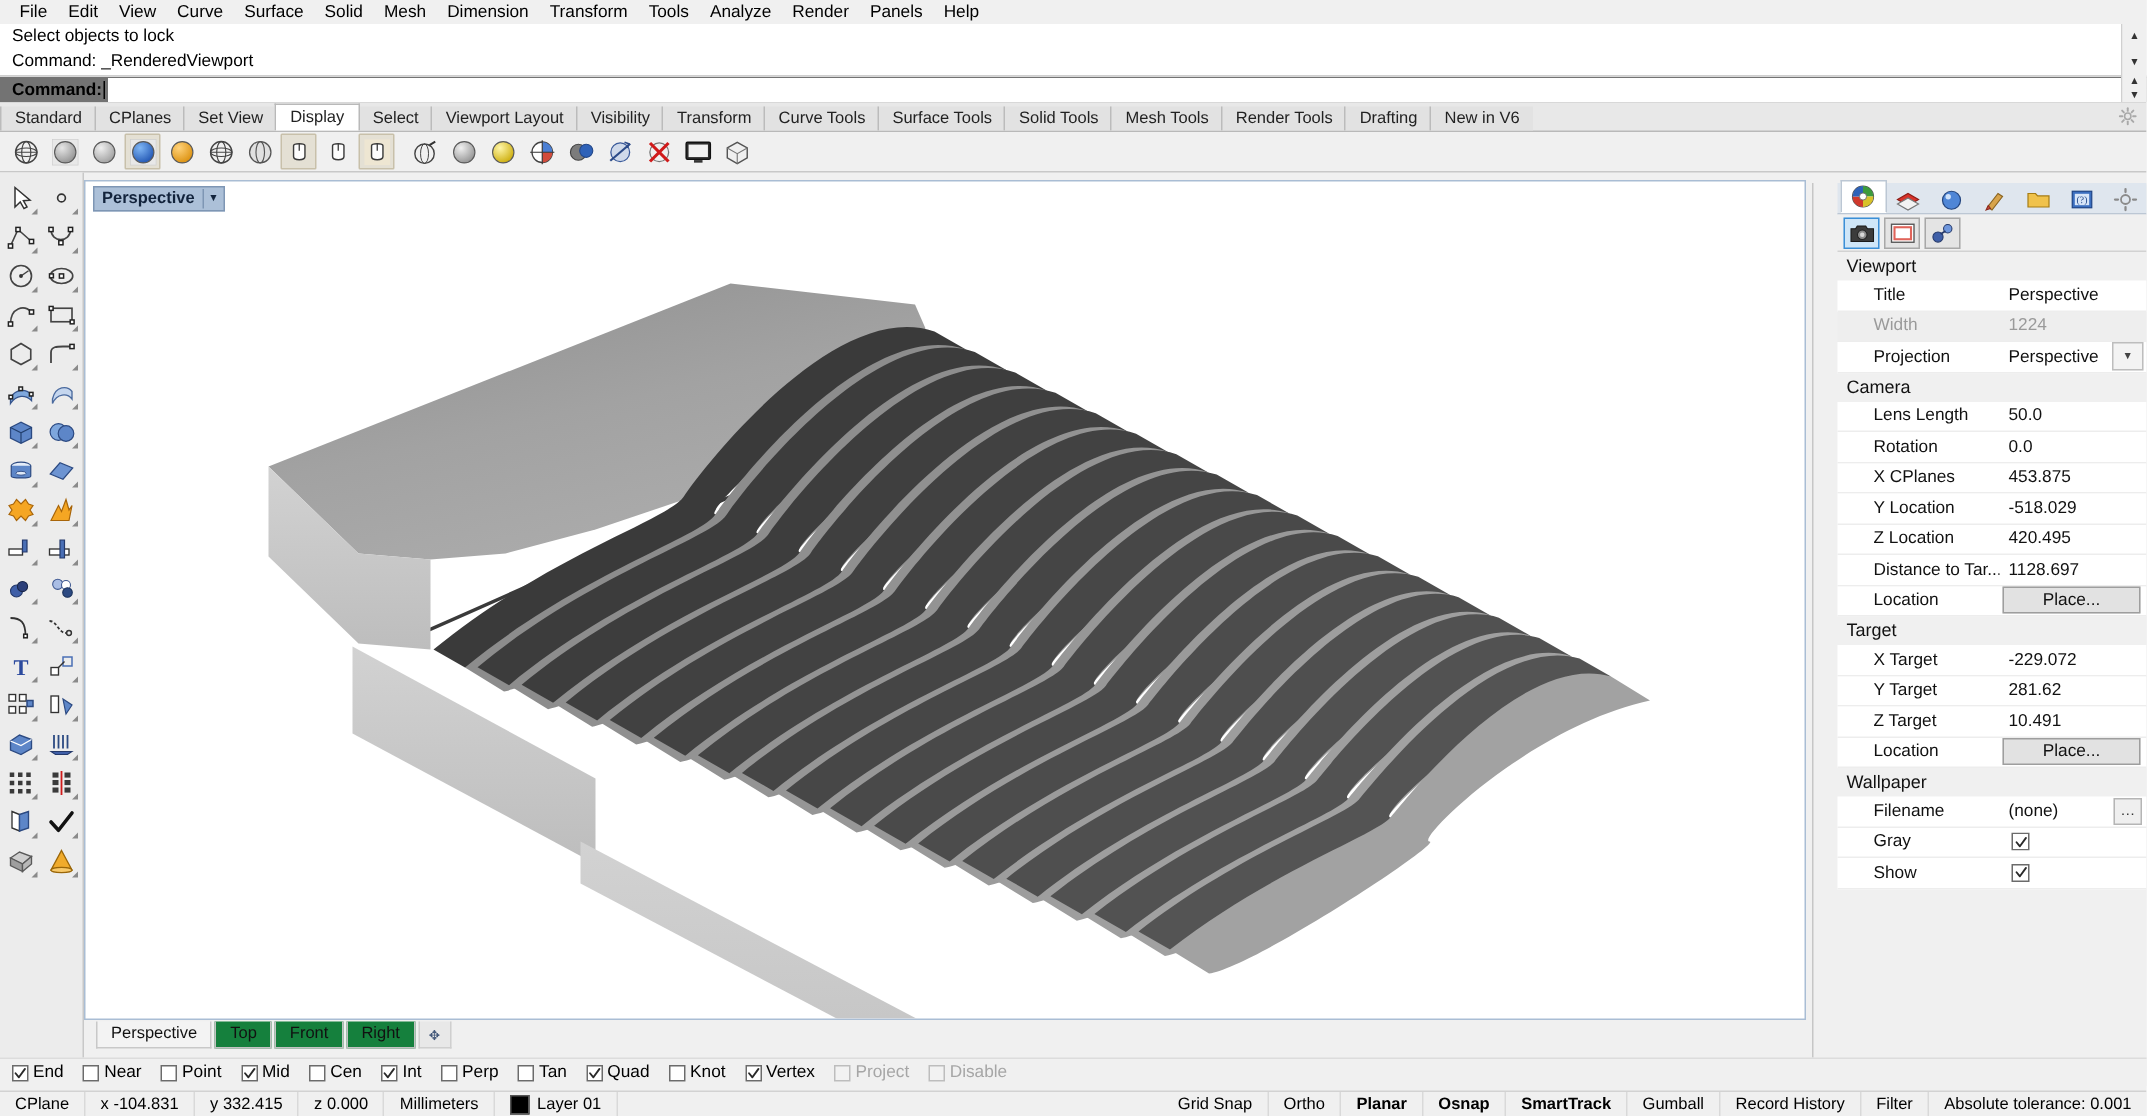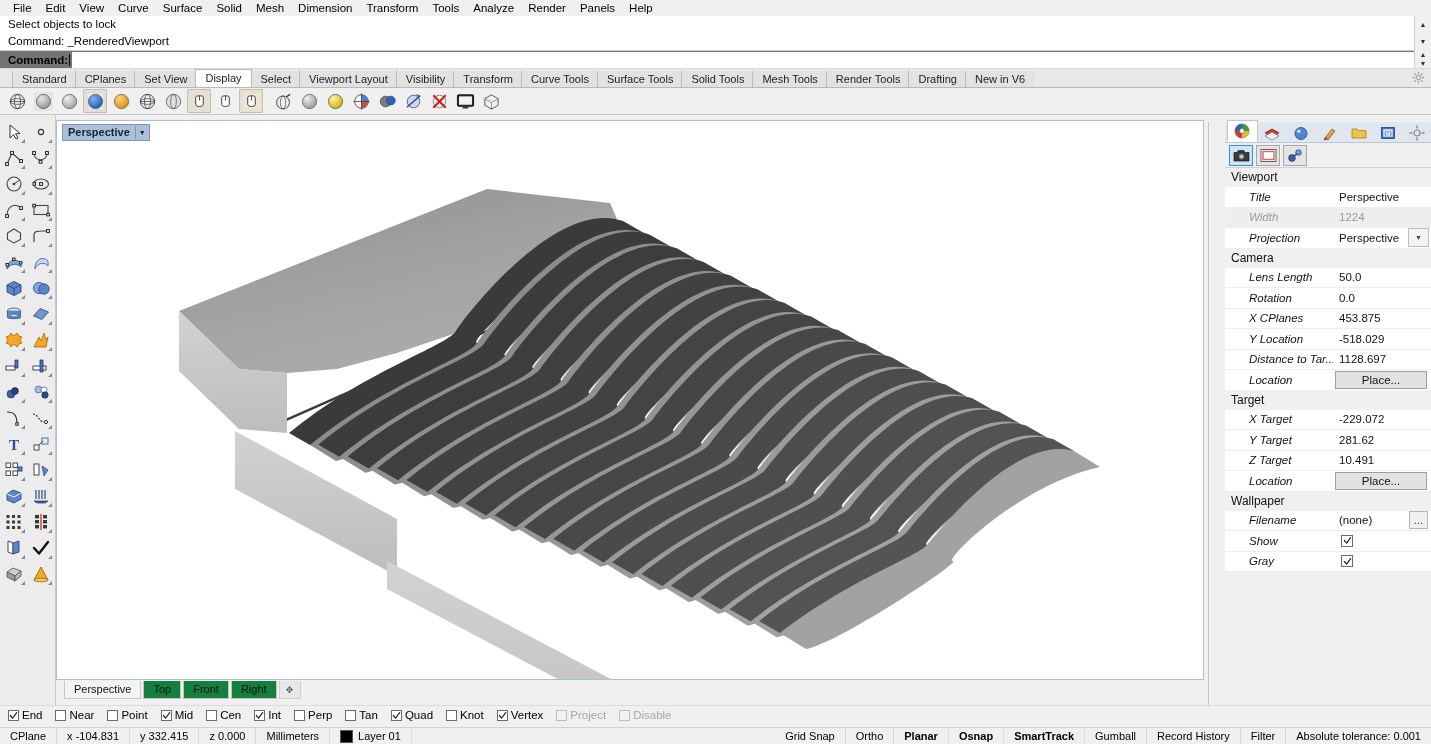--- a/index.html
+++ b/index.html
@@ -27,21 +27,21 @@
   .caretbar{width:1px;height:12px;background:#000;margin-left:1px;}
   .cmdscroll{position:absolute;right:0;top:0;width:16px;height:34px;background:#f0f0f0;
              border-left:1px solid #d0d0d0;display:flex;flex-direction:column;}
   .cmdscroll2{position:absolute;right:0;top:34px;width:16px;height:18px;background:#f0f0f0;
              border-left:1px solid #d0d0d0;display:flex;flex-direction:column;}
   .sbtn{flex:1;display:flex;align-items:center;justify-content:center;font-size:7px;color:#333;
         background:#f0f0f0;}
 
   
   .tabstrip{height:18px;background:#e8e8e8;display:flex;align-items:flex-end;
-            border-bottom:1px solid #b9b9b9;position:relative;padding-left:12px;}
+            border-bottom:1px solid #b9b9b9;position:relative;padding-left:0;}
   .ttab{position:relative;height:16px;line-height:16px;padding:0 9px 0 9px;font-size:11px;
         color:#222;background:#e2e2e2;margin-right:-1px;cursor:default;
         border-left:1px solid #bbb;}
   .ttab::after{content:"";position:absolute;right:-1px;top:0;bottom:0;width:1px;}
   .ttab.sel{background:#fff;border-top:1px solid #b9b9b9;border-left:1px solid #b9b9b9;
             border-right:1px solid #b9b9b9;height:17px;line-height:17px;z-index:3;}
   .tabgear{position:absolute;right:6px;top:2px;width:13px;height:13px;opacity:.55;}
 
   
   .icontb{height:26px;background:#f0f0f0;display:flex;align-items:center;padding-left:5px;
@@ -111,21 +111,21 @@
   .ptoolbar{height:24px;background:#f0f0f0;display:flex;align-items:center;padding-left:4px;
             border-bottom:1px solid #d2d2d2;}
   .pti{width:24px;height:21px;margin-right:3px;display:flex;align-items:center;
        justify-content:center;border:1px solid #a8a8a8;background:#e4e4e4;box-sizing:border-box;}
   .pti.sel{border-color:#3c8fd6;background:#cfe6f8;}
   .pgroup{height:19px;line-height:19px;font-size:12px;padding-left:6px;background:#f0f0f0;
           color:#111;}
   .prow{height:19.5px;display:flex;align-items:center;background:#fff;
         border-bottom:1px solid #ededed;}
   .prow .k{width:108px;padding-left:24px;font-size:11.5px;color:#111;box-sizing:border-box;
-           white-space:nowrap;overflow:hidden;font-style:italic;}
+           white-space:nowrap;overflow:hidden;}
   .prow .v{flex:1;font-size:11.5px;color:#111;padding-left:6px;white-space:nowrap;overflow:hidden;}
   .prow.ro{background:#eeeeee;}
   .prow.ro .k,.prow.ro .v{color:#9a9a9a;}
   .prow .chev{width:19px;height:17px;border:1px solid #bdbdbd;background:#f3f3f3;
               display:flex;align-items:center;justify-content:center;font-size:7px;
               color:#444;margin-right:2px;}
   .pbtn{flex:1;height:16px;margin:0 4px 0 2px;background:#e2e2e2;border:1px solid #9e9e9e;
         display:flex;align-items:center;justify-content:center;font-size:11.5px;color:#111;}
   .pdots{width:17px;height:16px;border:1px solid #b5b5b5;background:#efefef;display:flex;
          align-items:center;justify-content:center;font-size:10px;color:#333;margin-right:3px;}
@@ -855,20 +855,24 @@
         </div>
         <div class="prow">
           <div class="k">X CPlanes</div>
           <div class="v">453.875</div>
         </div>
         <div class="prow">
           <div class="k">Y Location</div>
           <div class="v">-518.029</div>
         </div>
         <div class="prow">
+          <div class="k">Z Location</div>
+          <div class="v">420.495</div>
+        </div>
+        <div class="prow">
           <div class="k">Distance to Tar...</div>
           <div class="v">1128.697</div>
         </div>
         <div class="prow">
           <div class="k">Location</div>
           <div class="pbtn">Place...</div>
         </div>
         <div class="pgroup">Target</div>
         <div class="prow">
           <div class="k">X Target</div>
@@ -886,31 +890,31 @@
           <div class="k">Location</div>
           <div class="pbtn">Place...</div>
         </div>
         <div class="pgroup">Wallpaper</div>
         <div class="prow">
           <div class="k">Filename</div>
           <div class="v">(none)</div>
           <div class="pdots">…</div>
         </div>
         <div class="prow">
-          <div class="k">Show</div>
+          <div class="k">Gray</div>
           <div class="v">
             <div class="pcheck">
               <svg width="9" height="9" viewBox="0 0 10 10">
                 <path d="M1.5 5 L4 8 L8.5 1.8" fill="none" stroke="#2a2a2a" stroke-width="1.4" stroke-linecap="round" stroke-linejoin="round"></path>
               </svg>
             </div>
           </div>
         </div>
         <div class="prow">
-          <div class="k">Gray</div>
+          <div class="k">Show</div>
           <div class="v">
             <div class="pcheck">
               <svg width="9" height="9" viewBox="0 0 10 10">
                 <path d="M1.5 5 L4 8 L8.5 1.8" fill="none" stroke="#2a2a2a" stroke-width="1.4" stroke-linecap="round" stroke-linejoin="round"></path>
               </svg>
             </div>
           </div>
         </div>
       </div>
   </div>

